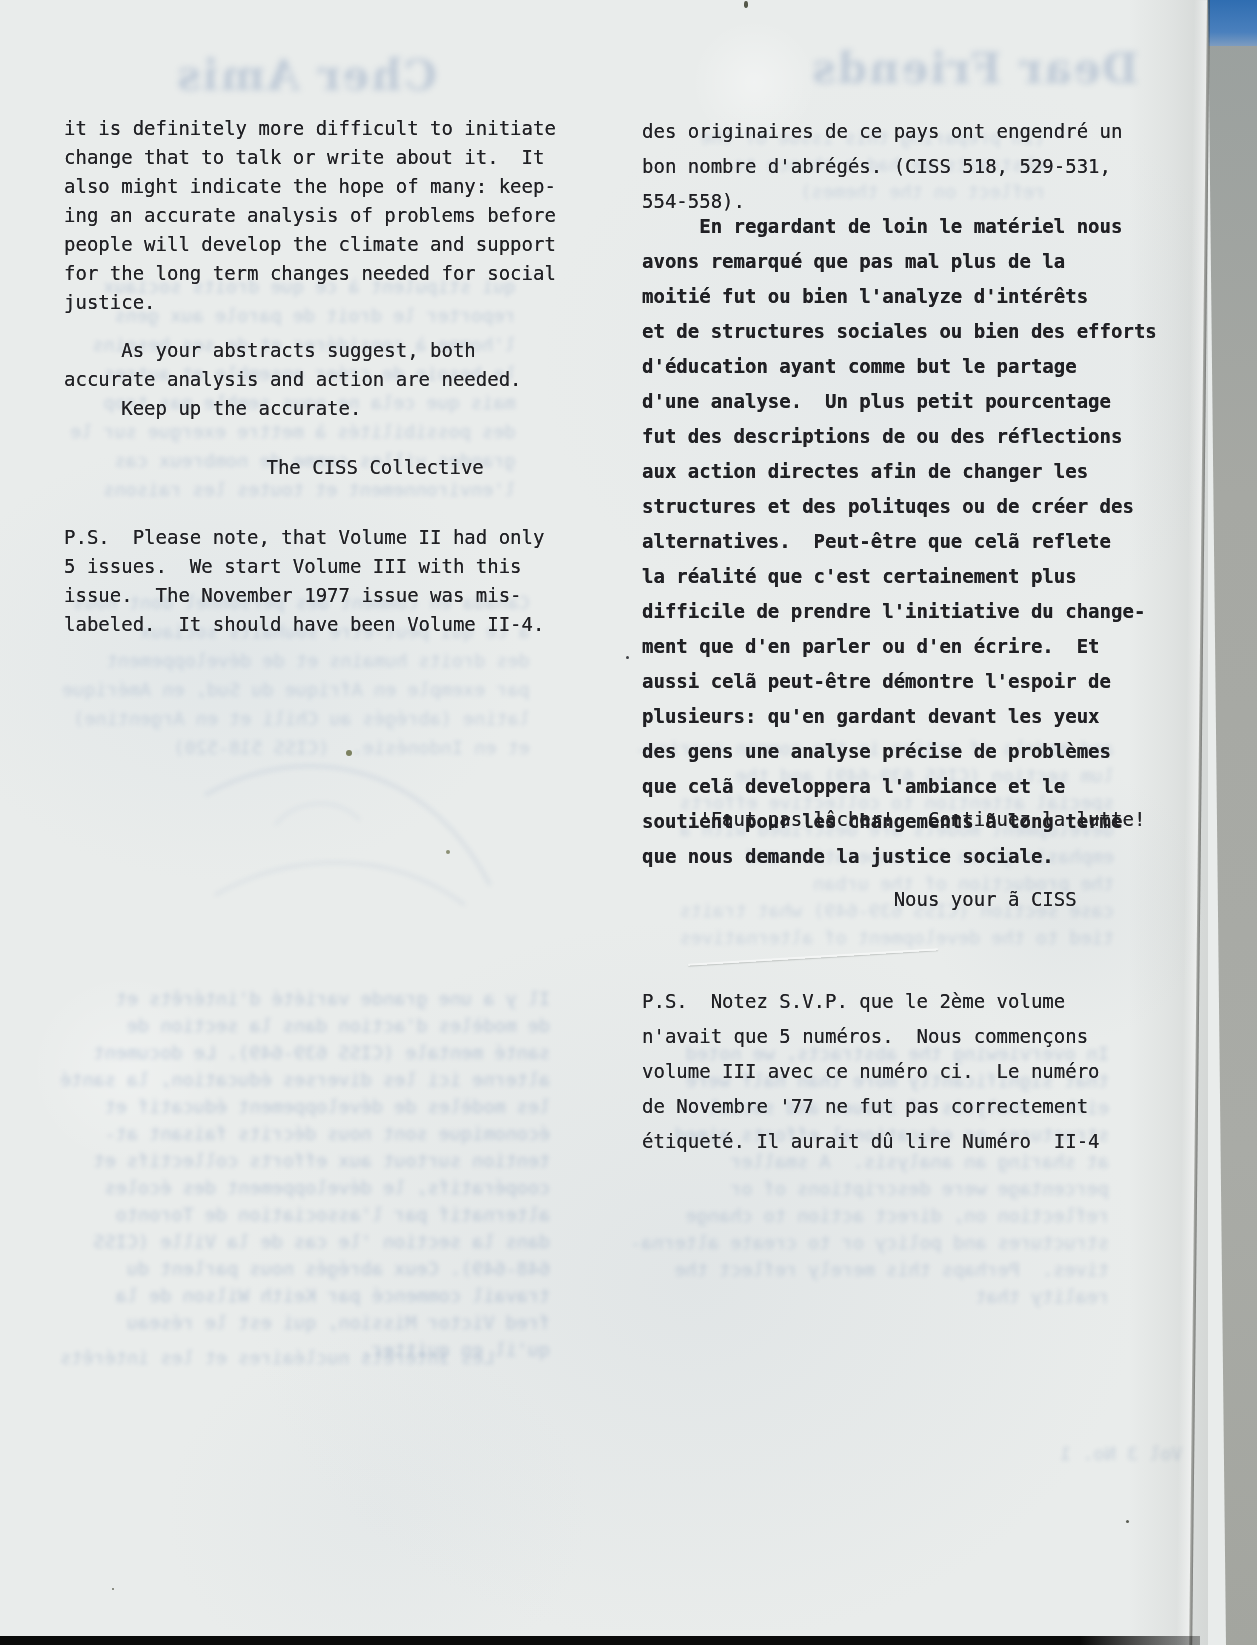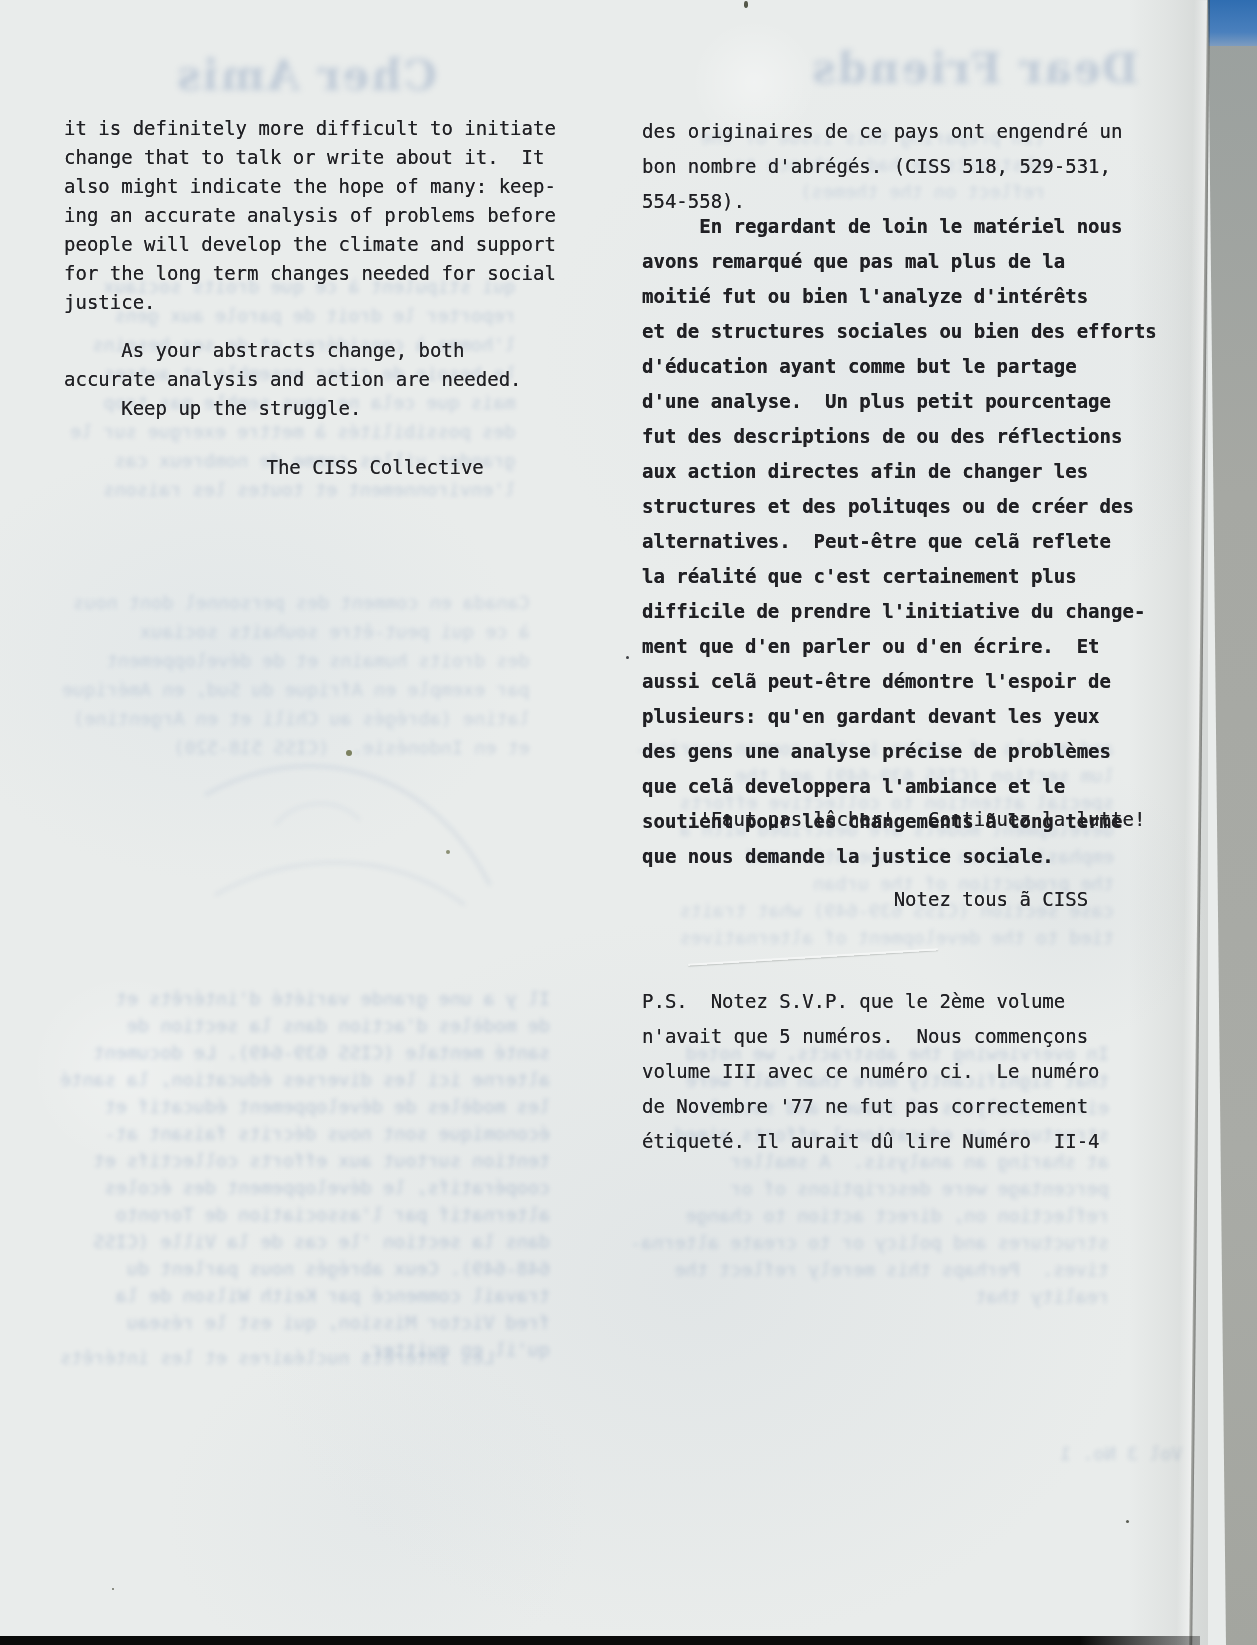--- a/index.html
+++ b/index.html
@@ -172,24 +172,28 @@
       <path d="M150,120 C175,95 215,100 235,125" fill="none" stroke="rgba(110,135,175,0.25)" stroke-width="2.5"></path>
     </svg>
 
     <pre class="tw lh-l" style="left:55px;top:105px;">it is definitely more difficult to initiate
 change that to talk or write about it.  It
 also might indicate the hope of many: keep-
 ing an accurate analysis of problems before
 people will develop the climate and support
 for the long term changes needed for social
 justice.</pre>
-    <pre class="tw lh-l" style="left:55px;top:327px;">     As your abstracts change, both
+    <pre class="tw lh-l" style="left:55px;top:327px;">     As your abstracts suggest, both
 accurate analysis and action are needed.</pre>
-    <pre class="tw lh-l" style="left:55px;top:385px;">     Keep up the struggle.</pre>
+    <pre class="tw lh-l" style="left:55px;top:385px;">     Keep up the accurate.</pre>
     <pre class="tw lh-l" style="left:63px;top:444px;">                 The CISS Collective</pre>
+    <pre class="tw lh-l" style="left:55px;top:514px;">P.S.  Please note, that Volume II had only
+5 issues.  We start Volume III with this
+issue.  The November 1977 issue was mis-
+labeled.  It should have been Volume II-4.</pre>
 
     <pre class="tw lh-r" style="left:633px;top:105px;">des originaires de ce pays ont engendré un
 bon nombre d'abrégés. (CISS 518, 529-531,
 554-558).</pre>
     <pre class="tw lh-r" style="left:633px;top:200px;font-weight:bold;">     En regardant de loin le matériel nous
 avons remarqué que pas mal plus de la
 moitié fut ou bien l'analyze d'intérêts
 et de structures sociales ou bien des efforts
 d'éducation ayant comme but le partage
 d'une analyse.  Un plus petit pourcentage
@@ -200,21 +204,21 @@
 la réalité que c'est certainement plus
 difficile de prendre l'initiative du change-
 ment que d'en parler ou d'en écrire.  Et
 aussi celã peut-être démontre l'espoir de
 plusieurs: qu'en gardant devant les yeux
 des gens une analyse précise de problèmes
 que celã developpera l'ambiance et le
 soutient pour les changements ã long terme
 que nous demande la justice sociale.</pre>
     <pre class="tw lh-r" style="left:633px;top:793px;">     'Faut pas lâcher!   Continuez la lutte!</pre>
-    <pre class="tw lh-r" style="left:633px;top:873px;">                      Notez tous ã CISS</pre>
+    <pre class="tw lh-r" style="left:633px;top:873px;">                      Nous your ã CISS</pre>
     <pre class="tw lh-r" style="left:633px;top:975px;">P.S.  Notez S.V.P. que le 2ème volume
 n'avait que 5 numéros.  Nous commençons
 volume III avec ce numéro ci.  Le numéro
 de Novembre '77 ne fut pas correctement
 étiqueté. Il aurait dû lire Numéro  II-4</pre>
 
     <div class="crease"></div>
     <div class="speck sk1"></div>
     <div class="speck sk2"></div>
     <div class="speck sk3"></div>

